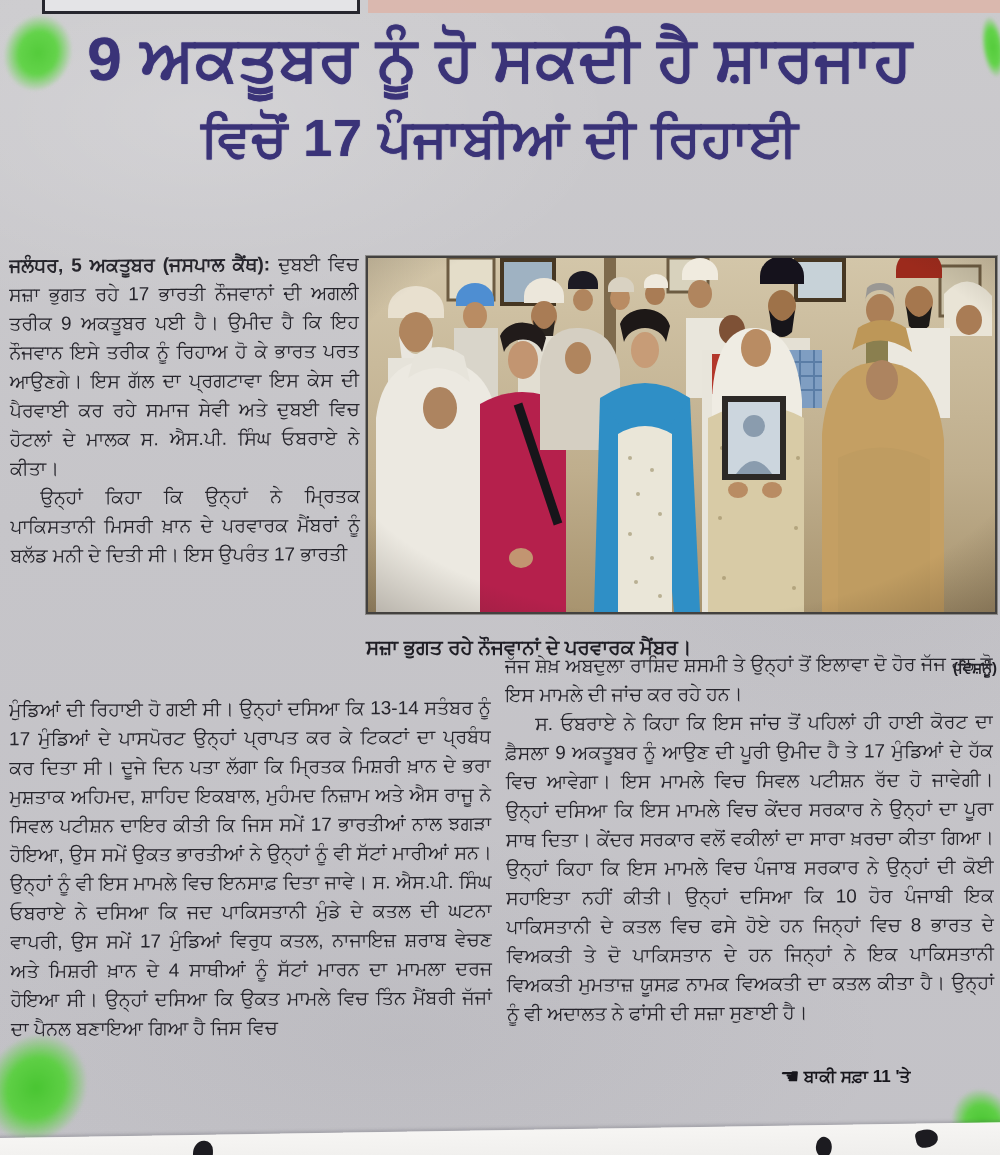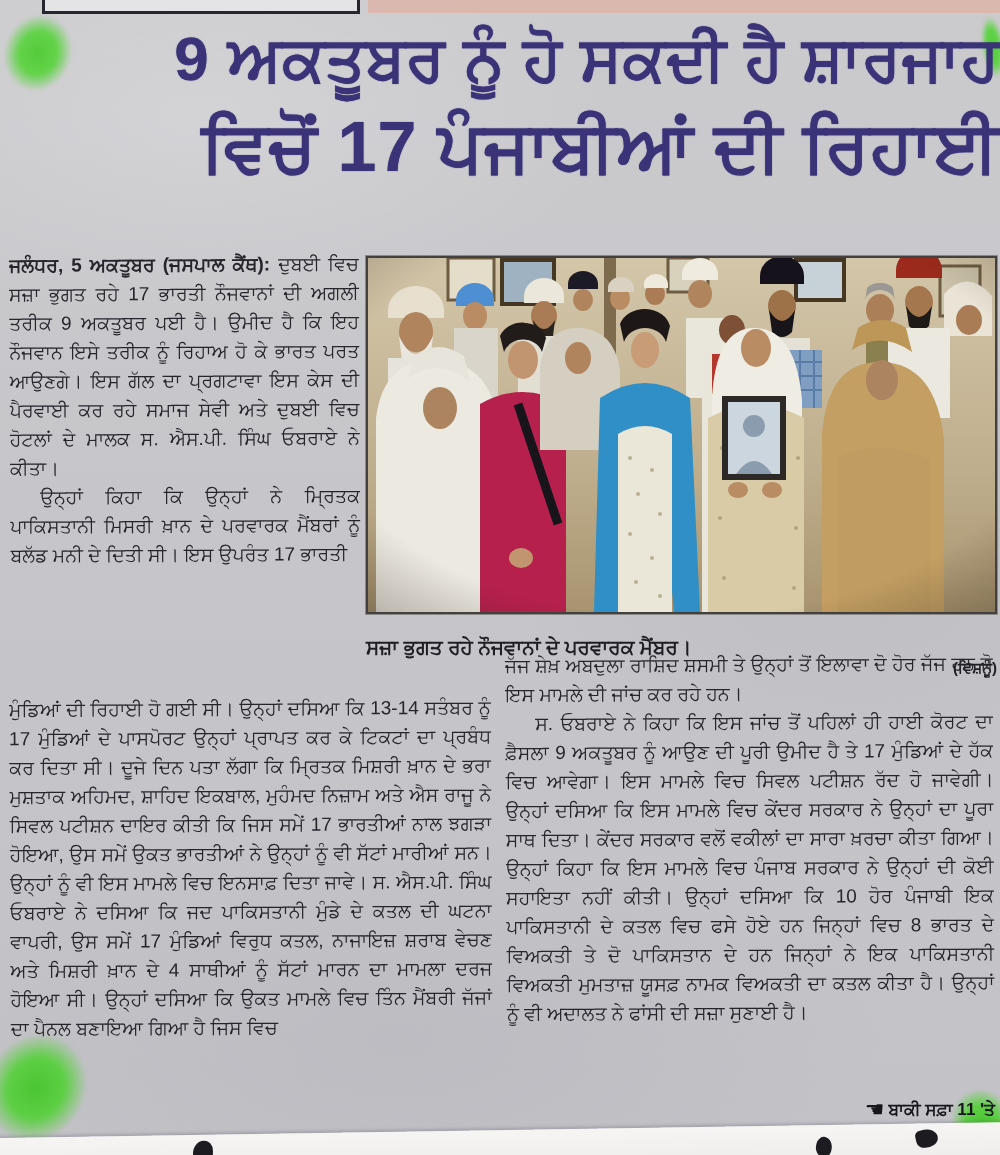--- a/index.html
+++ b/index.html
@@ -24,26 +24,26 @@
   .smudge.s1{left:4px;top:14px;width:68px;height:78px;transform:rotate(18deg);
     background:radial-gradient(closest-side,#54cb3b 0%,#63d34a 55%,rgba(99,211,74,0) 100%);}
   .smudge.s2{left:982px;top:16px;width:22px;height:62px;transform:rotate(-8deg);
     background:radial-gradient(closest-side,#54cb3b 0%,#63d34a 60%,rgba(99,211,74,0) 100%);}
   .smudge.s3{left:-14px;top:1032px;width:100px;height:112px;transform:rotate(32deg);
     background:radial-gradient(closest-side,#49c532 0%,#5ecf45 55%,rgba(99,211,74,0) 100%);}
   .smudge.s4{left:952px;top:1088px;width:62px;height:74px;transform:rotate(-20deg);
     background:radial-gradient(closest-side,#49c532 0%,#5ecf45 55%,rgba(99,211,74,0) 100%);}
   
   .headline{
-    position:absolute;left:0;top:28px;width:1000px;text-align:right;
+    position:absolute;left:0;top:28px;width:1000px;text-align:center;
     color:#3a3378;font-weight:bold;line-height:1.0;white-space:nowrap;
     text-shadow:0 0 1px #3a3378;
   }
   .headline .l1{font-size:62px;letter-spacing:1px;}
-  .headline .l2{font-size:70px;letter-spacing:1px;margin-top:22px;}
+  .headline .l2{font-size:52px;letter-spacing:1px;margin-top:22px;}
   
   .bodytext{color:#26252c;font-size:19px;line-height:29px;text-align:justify;}
   .col-narrow{position:absolute;left:10px;top:250px;width:350px;height:444px;overflow:hidden;transform:rotate(-0.3deg);}
   .col-left-wide{position:absolute;left:10px;top:694px;width:482px;height:436px;overflow:hidden;transform:rotate(-0.3deg);}
   .col-right{position:absolute;left:506px;top:650px;width:488px;height:478px;overflow:hidden;transform:rotate(-0.3deg);}
   .bodytext p{margin:0;}
   .bodytext p.indent{text-indent:30px;}
   .dateline{font-weight:bold;}
   
   .photo-frame{
@@ -52,21 +52,21 @@
   }
   .photo-frame svg{display:block;}
   .caption-row{
     position:absolute;left:366px;top:618px;width:631px;
     display:flex;justify-content:space-between;align-items:center;
   }
   .caption{font-weight:bold;font-size:20px;color:#1f1e25;}
   .credit{font-weight:bold;font-size:15px;color:#1f1e25;margin-top:41px;}
   
   .continuation{
-    position:absolute;left:780px;top:1097px;width:215px;text-align:right;
+    position:absolute;left:780px;top:1064px;width:215px;
     font-weight:bold;font-size:17px;color:#17161c;
   }
   .continuation .hand{font-size:22px;vertical-align:-2px;margin-right:4px;}
   
   .bottom-strip{
     position:absolute;left:-12px;top:1130px;width:1030px;height:46px;
     background:linear-gradient(180deg,#f6f5f3,#ecebe9);transform:rotate(-0.9deg);
     box-shadow:0 -2px 3px rgba(80,80,90,.25);
   }
   .blob{position:absolute;background:#1c1b20;}

